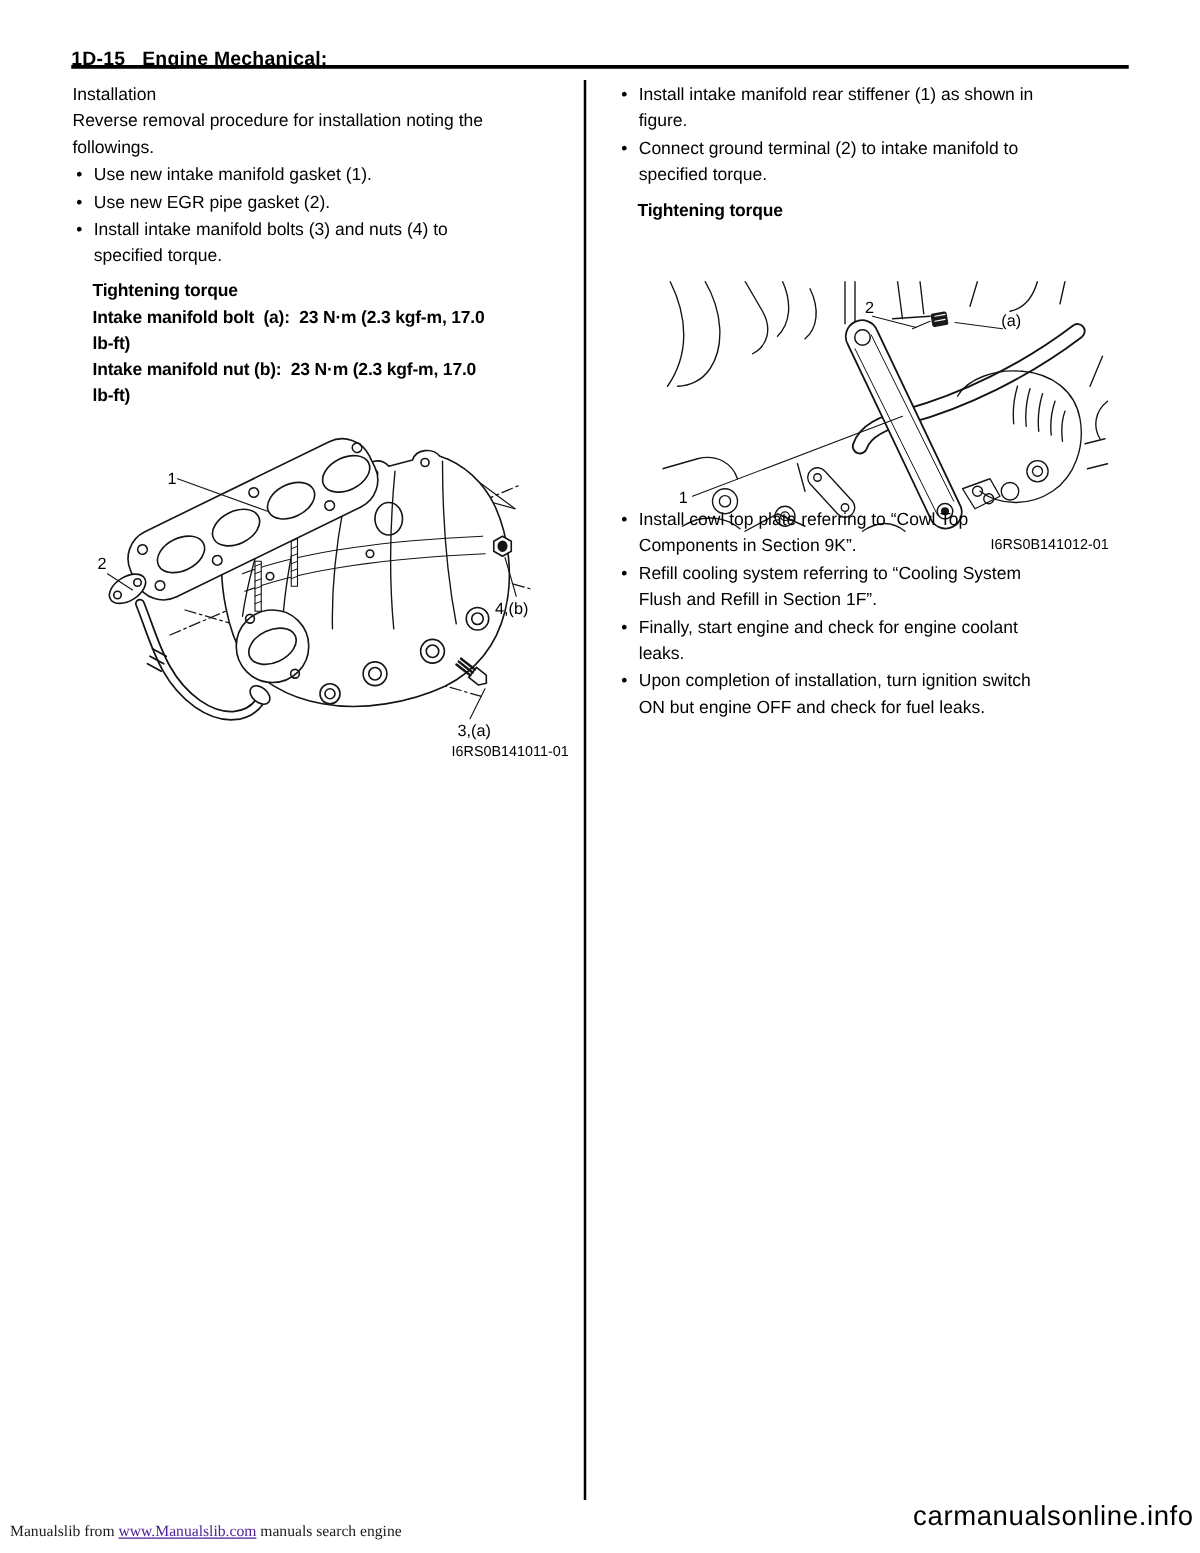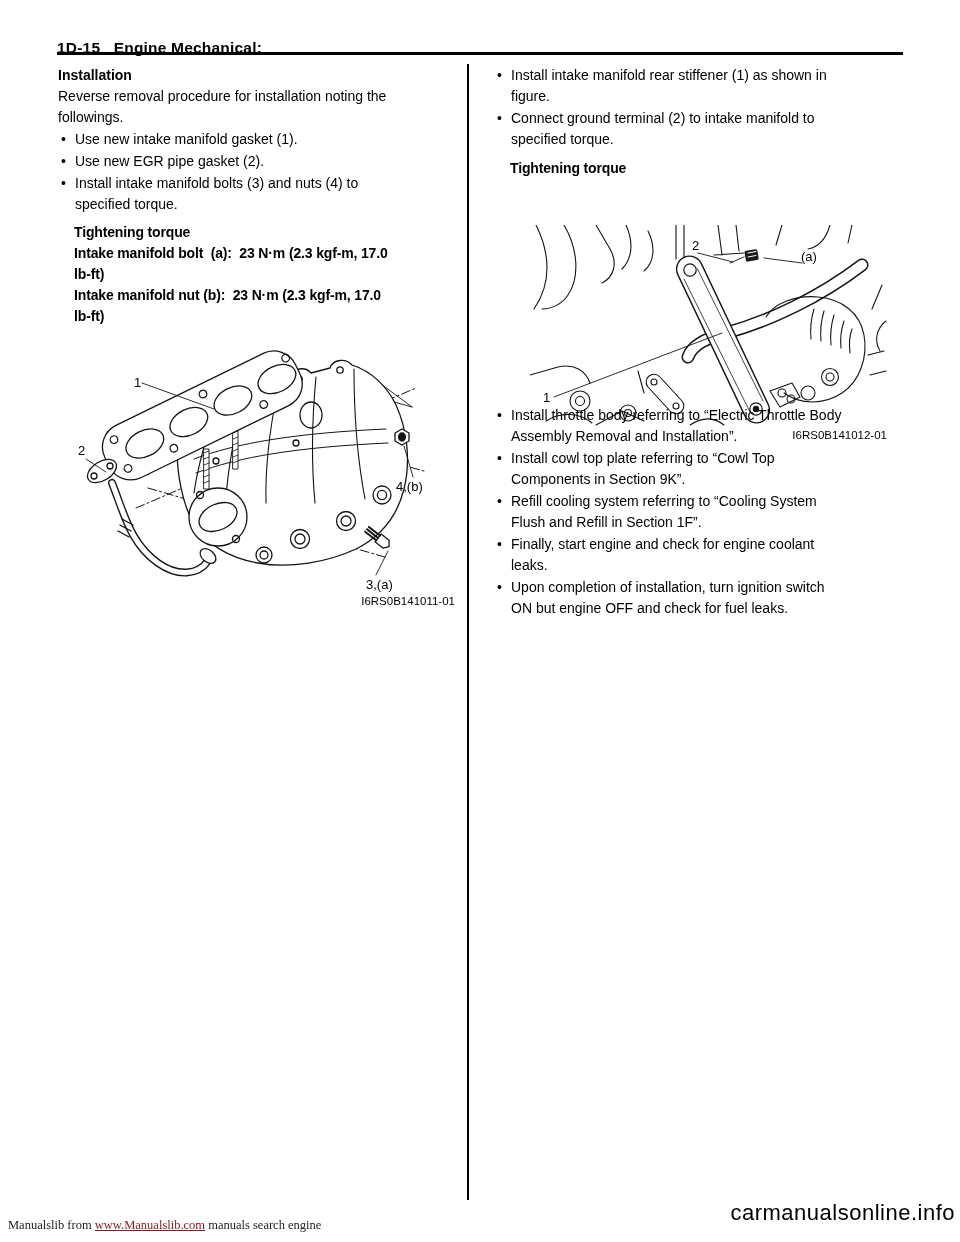--- a/index.html
+++ b/index.html
@@ -5,39 +5,39 @@
   html,body{margin:0;padding:0;background:#fff;}
   body{width:960px;height:1242px;position:relative;overflow:hidden;
        font-family:"Liberation Sans",sans-serif;color:#000;}
   .hdr-title{position:absolute;left:57px;top:39px;font-size:15.5px;font-weight:bold;
              white-space:pre;letter-spacing:.2px;}
   .hdr-rule{position:absolute;left:57px;top:52px;width:846px;height:3px;background:#000;}
   .col-divider{position:absolute;left:467px;top:64px;width:2px;height:1136px;background:#000;}
   .col{position:absolute;top:63px;font-size:14px;line-height:21px;}
   .col-left{left:58px;width:402px;}
   .col-right{left:494px;width:416px;}
-  .sec-head{font-weight:bold;margin:2px 0 0 0;}
+  .sec-head{font-weight:normal;margin:2px 0 0 0;}
   .pre{white-space:pre-wrap;}
   ul.blist{list-style:none;margin:1px 0 0 0;padding:0;}
   ul.blist.top{margin-top:2px;}
   ul.blist li{position:relative;padding-left:17px;margin-top:1px;}
   ul.blist li::before{content:"•";position:absolute;left:3px;top:0;}
   .torque{font-weight:bold;margin:7px 0 0 16px;letter-spacing:-0.15px;}
   .col-right .torque{margin-top:8px;}
   .blist.bottom{margin-top:226px;}
   .fig{position:absolute;}
   .fig1{left:8px;top:280px;}
   .fig2{left:36px;top:162px;}
   .fig svg{display:block;}
   .fig path,.fig circle,.fig ellipse,.fig rect,.fig line{vector-effect:none;}
   .fig text{font-family:"Liberation Sans",sans-serif;fill:#000;font-size:13px;}
   .fig text.figid{font-size:11.5px;}
   .footer-credit{position:absolute;left:8px;top:1218px;font-family:"Liberation Serif",serif;
                  font-size:12.5px;color:#1c1c1c;}
-  .footer-credit a{color:#7f1d1d;text-decoration:underline;cursor:pointer;}
+  .footer-credit a{color:#4c1d95;text-decoration:underline;cursor:pointer;}
   .watermark{position:absolute;right:5px;top:1200px;font-size:22px;color:#000000;
              letter-spacing:.5px;}
 </style>
 </head>
 <body>
 
 <div class="hdr-title">1D-15   Engine Mechanical:</div>
 <div class="hdr-rule"></div>
 <div class="col-divider"></div>
 
@@ -233,22 +233,20 @@
         <path stroke-width=".9" d="M24 172 L192 108"></path>
       </g>
       <text x="162" y="25">2</text>
       <text x="271" y="36">(a)</text>
       <text x="13" y="177">1</text>
       <text x="357" y="214" text-anchor="end" class="figid">I6RS0B141012-01</text>
     </svg>
   </div>
 
   <ul class="blist bottom">
-    <li><span class="pre">Install throttle body referring to “Electric Throttle Body
-Assembly Removal and Installation”.</span></li>
     <li><span class="pre">Install cowl top plate referring to “Cowl Top
 Components in Section 9K”.</span></li>
     <li><span class="pre">Refill cooling system referring to “Cooling System
 Flush and Refill in Section 1F”.</span></li>
     <li><span class="pre">Finally, start engine and check for engine coolant
 leaks.</span></li>
     <li><span class="pre">Upon completion of installation, turn ignition switch
 ON but engine OFF and check for fuel leaks.</span></li>
   </ul>
 </div>

